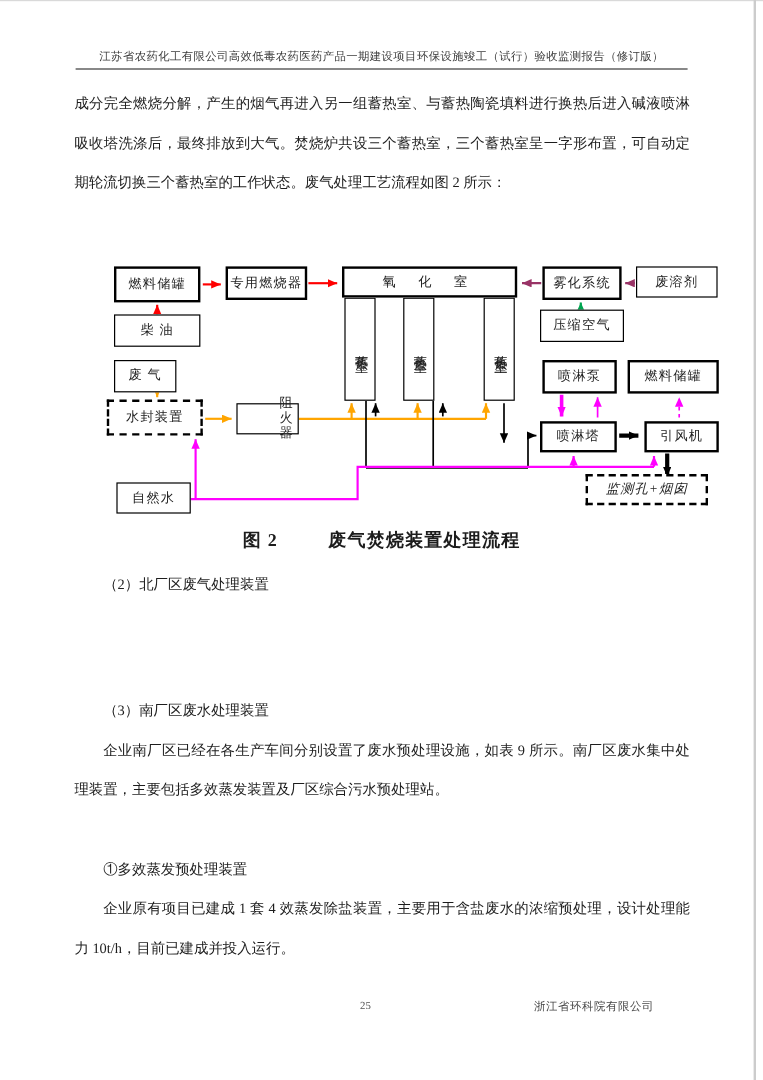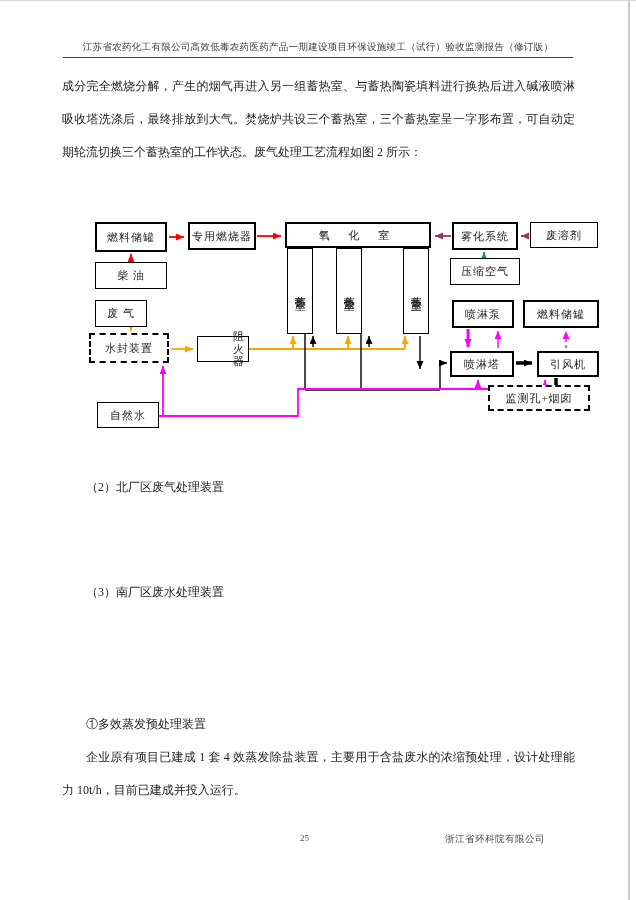--- a/index.html
+++ b/index.html
@@ -130,23 +130,27 @@
   <div class="node" style="left:450px; top:258px; width:70px; height:27px;">压缩空气</div>
   <div class="node thick" style="left:452px; top:300px; width:62px; height:28px;">喷淋泵</div>
   <div class="node thick" style="left:523px; top:300px; width:76px; height:28px;">燃料储罐</div>
   <div class="node" style="left:95px; top:262px; width:72px; height:27px;">柴 油</div>
   <div class="node" style="left:95px; top:300px; width:52px; height:27px;">废 气</div>
   <div class="node dashed" style="left:89px; top:333px; width:80px; height:30px;">水封装置</div>
   <div class="node" style="left:197px; top:336px; width:52px; height:26px;padding-left:32px;">阻火器</div>
   <div class="node" style="left:97px; top:402px; width:62px; height:26px;">自然水</div>
   <div class="node thick" style="left:450px; top:351px; width:64px; height:26px;">喷淋塔</div>
   <div class="node thick" style="left:537px; top:351px; width:62px; height:26px;">引风机</div>
-  <div class="node dashed" style="left:488px; top:385px; width:102px; height:26px;">监测孔+烟囱</div>
+  <div class="node dashed" style="left:488px; top:395px; width:102px; height:26px;font-style:italic;">监测孔+烟囱</div>
 
+  <div class="figcaption">
+    <span class="cap-label">图 2</span><span>废气焚烧装置处理流程</span>
+  </div>
 
   <div class="para indent" style="top:471px;">（2）北厂区废气处理装置</div>
   <div class="para indent" style="top:576px;">（3）南厂区废水处理装置</div>
+  <div class="para indent" style="top:609px;">企业南厂区已经在各生产车间分别设置了废水预处理设施，如表 9 所示。南厂区废水集中处理装置，主要包括多效蒸发装置及厂区综合污水预处理站。</div>
   <div class="para indent" style="top:708px;">①多效蒸发预处理装置</div>
   <div class="para indent" style="top:741px;">企业原有项目已建成 1 套 4 效蒸发除盐装置，主要用于含盐废水的浓缩预处理，设计处理能力 10t/h，目前已建成并投入运行。</div>
 
   <div class="footer-pageno">25</div>
   <div class="footer-org">浙江省环科院有限公司</div>
 </div>
 
 </body></html>

